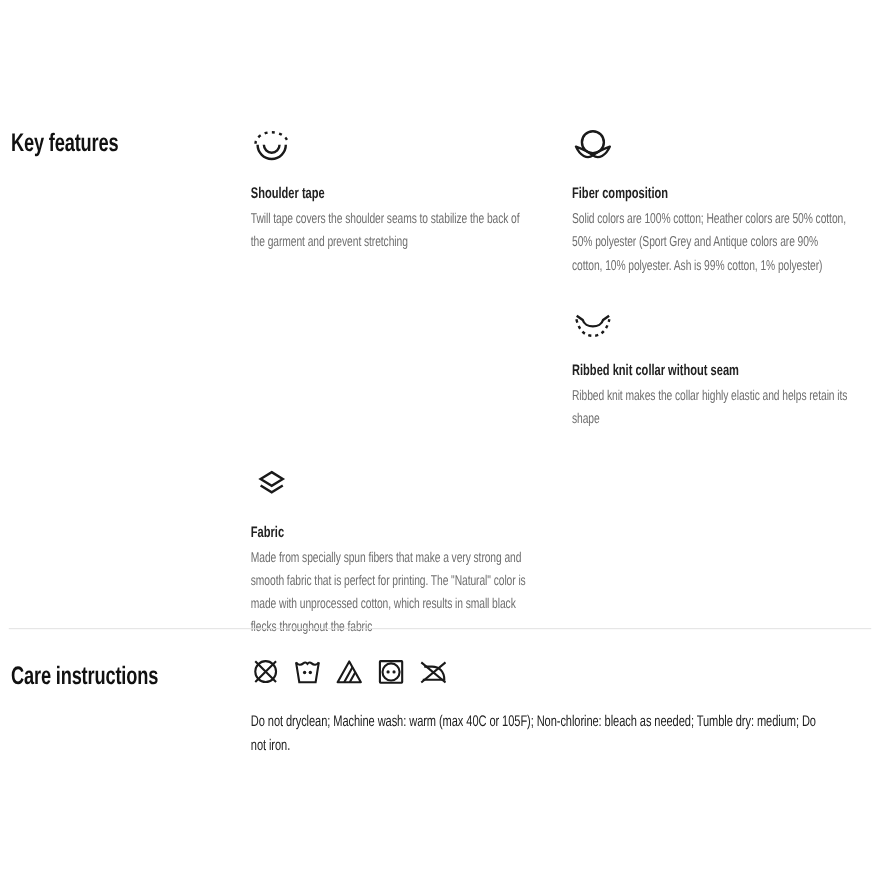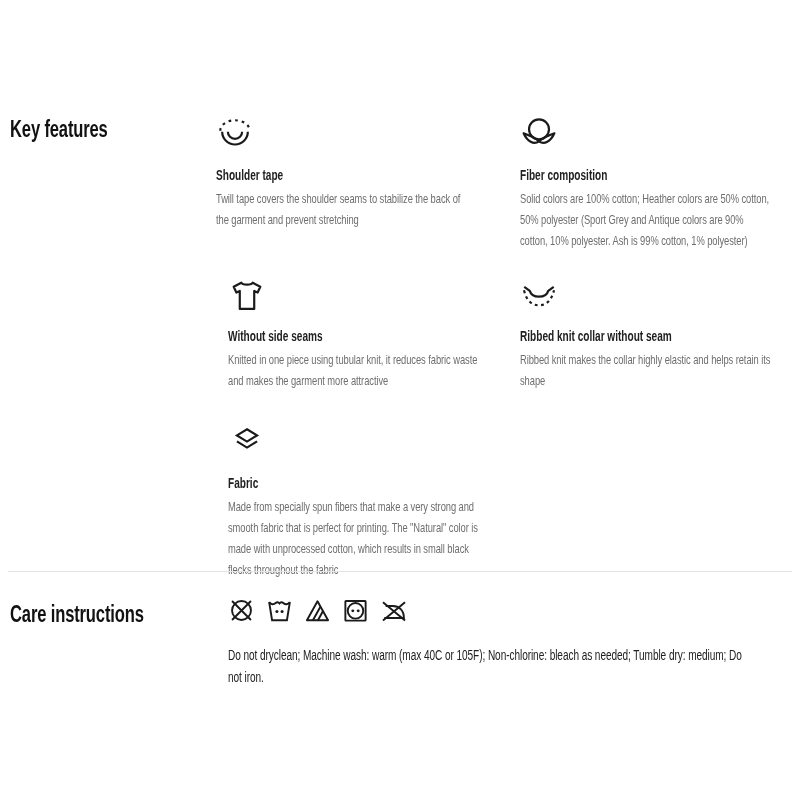--- a/index.html
+++ b/index.html
@@ -73,21 +73,21 @@
   .stf { fill: #1a1a1a; stroke: none; }
   .cs  { stroke: #1a1a1a; fill: none; stroke-width: 1.7; }
 </style>
 </head>
 <body>
 
 <div class="page">
 
   <h2 class="section-heading cx" style="left:10px; top:116px;">Key features</h2>
 
-  <div class="feature" style="left:216px; top:116px;">
+  <div class="feature" style="left:228px; top:116px;">
     <div class="ficon">
       <svg width="38" height="38" viewBox="0 0 40 40">
         <path class="st" d="M6.5 16.5a13.5 13.5 0 0 0 27 0"></path>
         <path class="st" d="M12.5 16.5a7.5 7.5 0 0 0 15 0"></path>
         <path class="st" d="M4.5 15.5A15.5 11 0 0 1 35.5 15.5" stroke-dasharray="2.8 4.2"></path>
       </svg>
     </div>
     <div class="ftitle cx">Shoulder tape</div>
     <div class="fdesc cx">Twill tape covers the shoulder seams to stabilize the back of the garment and prevent stretching</div>
   </div>
@@ -97,29 +97,20 @@
       <svg width="38" height="38" viewBox="0 0 40 40">
         <circle class="st" cx="20" cy="14" r="10.5"></circle>
         <path class="st" stroke-linejoin="round" d="M3.8 18.2 C 9.5 20.3 15.5 22.8 20 26.6 C 14.5 30.6 7.6 26.8 3.8 18.2 Z"></path>
         <path class="st" stroke-linejoin="round" d="M36.2 18.2 C 30.5 20.3 24.5 22.8 20 26.6 C 25.5 30.6 32.4 26.8 36.2 18.2 Z"></path>
       </svg>
     </div>
     <div class="ftitle cx">Fiber composition</div>
     <div class="fdesc cx">Solid colors are 100% cotton; Heather colors are 50% cotton, 50% polyester (Sport Grey and Antique colors are 90% cotton, 10% polyester. Ash is 99% cotton, 1% polyester)</div>
   </div>
 
-  <div class="feature" style="left:228px; top:277px;">
-    <div class="ficon">
-      <svg width="38" height="38" viewBox="0 0 40 40">
-        <path class="st" stroke-linejoin="round" d="M14 6 C 15.2 8.6 24.8 8.6 26 6 L 34 10.3 L 31.2 16.4 L 27.6 14.7 L 27.6 33.6 L 12.4 33.6 L 12.4 14.7 L 8.8 16.4 L 6 10.3 Z"></path>
-      </svg>
-    </div>
-    <div class="ftitle cx">Without side seams</div>
-    <div class="fdesc cx">Knitted in one piece using tubular knit, it reduces fabric waste and makes the garment more attractive</div>
-  </div>
 
   <div class="feature" style="left:520px; top:277px;">
     <div class="ficon">
       <svg width="38" height="38" viewBox="0 0 40 40">
         <path class="st" stroke-linejoin="round" d="M4.5 10.5 L 10.3 14.6 C 12.6 22.8 27.4 22.8 29.7 14.6 L 35.5 10.5"></path>
         <path class="st" d="M4.2 14 C 7 25.5 12.8 29.8 20 29.8 C 27.2 29.8 33 25.5 35.8 14" stroke-dasharray="3 3.6"></path>
       </svg>
     </div>
     <div class="ftitle cx">Ribbed knit collar without seam</div>
     <div class="fdesc cx">Ribbed knit makes the collar highly elastic and helps retain its shape</div>

